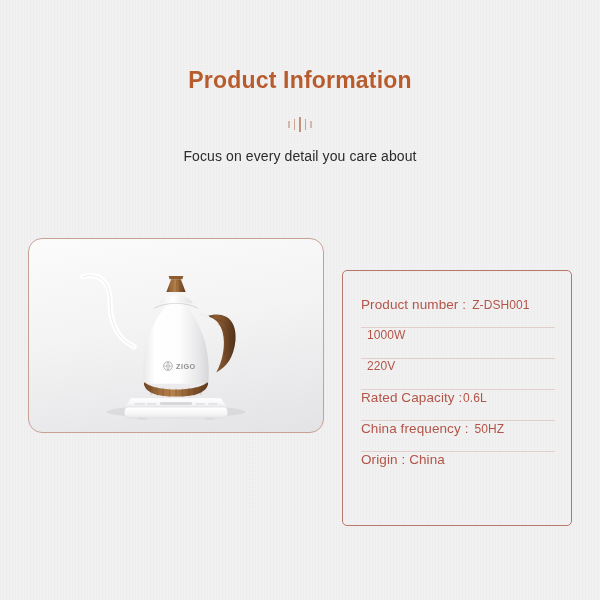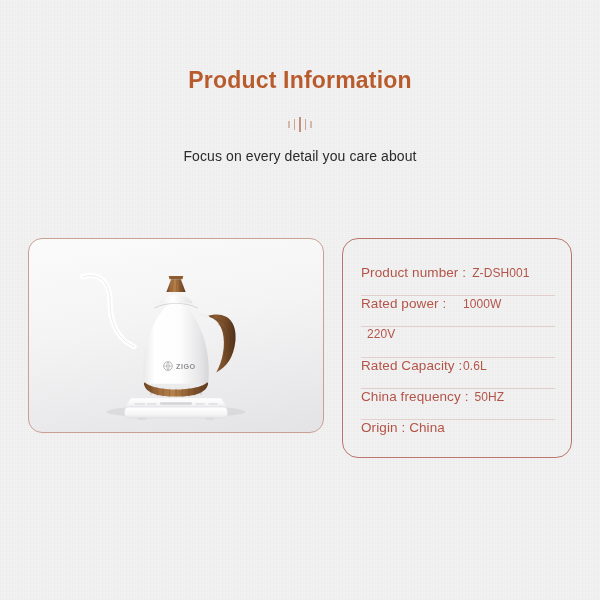--- a/index.html
+++ b/index.html
@@ -89,24 +89,25 @@
     background: linear-gradient(170deg, #fbfbfb 0%, #f4f4f5 42%, #e3e3e5 100%);
     position: relative;
     overflow: hidden;
   }
 
   .kettle-svg { position: absolute; inset: 0; width: 100%; height: 100%; }
 
   
   .spec-panel {
     flex: 1;
-    height: 220px;
+    height: 256px;
     border: 1px solid #b9776b;
-    border-radius: 16px;
+    border-radius: 5px;
     padding: 26px 16px 10px 18px;
+    margin-top: 32px;
   }
 
   .spec-row {
     display: flex;
     align-items: baseline;
     height: 31px;
     border-bottom: 1px solid #e2cfcb;
     white-space: nowrap;
   }
   .spec-row.last { border-bottom: none; }
@@ -254,21 +255,20 @@
   </div>
 
   <div class="spec-panel">
 
     <div class="spec-row">
       <span class="spec-label">Product number :</span>
       <span class="spec-value">Z-DSH001</span>
     </div>
 
     <div class="spec-row aligned">
-      <span class="spec-label">Rated power :</span>
       <span class="spec-value">1000W</span>
     </div>
 
     <div class="spec-row aligned">
       <span class="spec-value">220V</span>
     </div>
 
     <div class="spec-row aligned">
       <span class="spec-label">Rated Capacity :</span>
       <span class="spec-value">0.6L</span>

